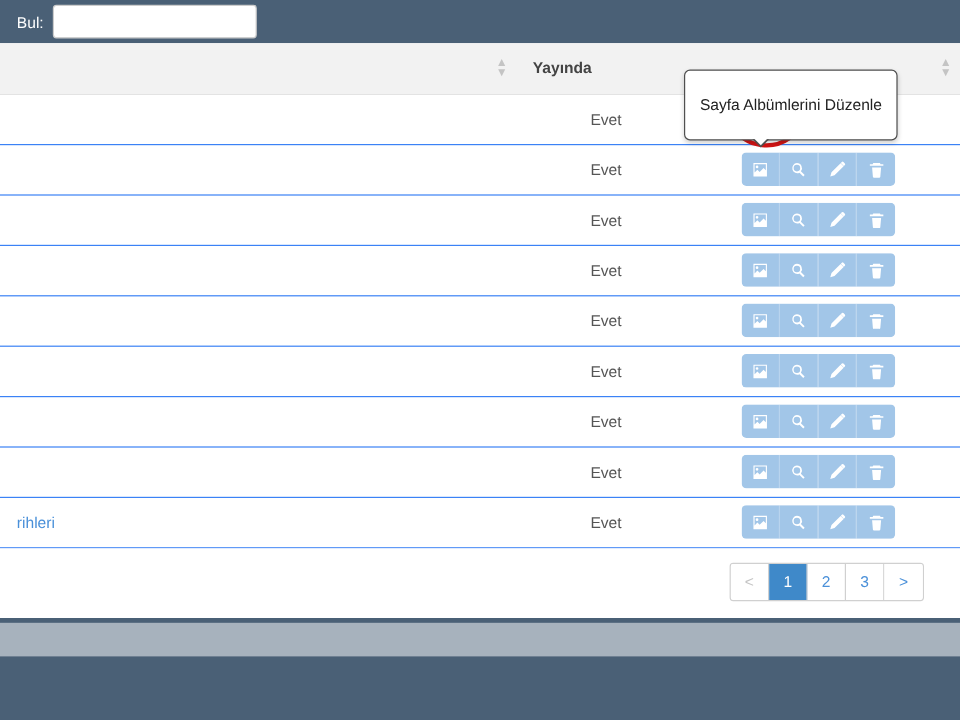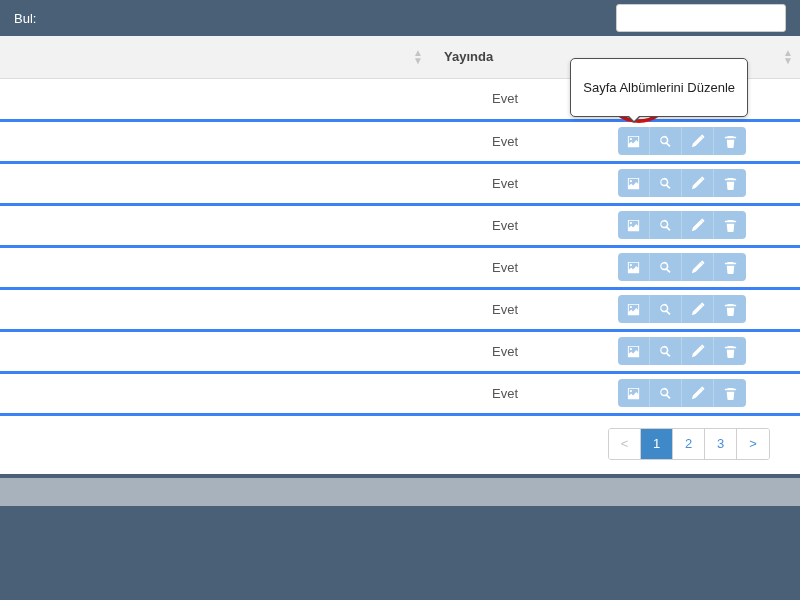--- a/index.html
+++ b/index.html
@@ -10,21 +10,21 @@
     background: #4a6076;
     width: 800px;
     height: 600px;
     overflow: hidden;
     position: relative;
   }
   .topbar {
     height: 36px;
     background: #4a6076;
     display: flex;
-    justify-content: space-between;
+    justify-content: flex-start;
     align-items: center;
     padding: 0 14px;
   }
   .topbar label {
     color: #fff;
     font-size: 13px;
     margin-right: 8px;
   }
   .topbar input {
     width: 170px;
@@ -37,21 +37,21 @@
   .panel {
     background: #fff;
     margin: 0;
   }
   table {
     width: 100%;
     border-collapse: collapse;
     table-layout: fixed;
   }
   th, td {
-    border-bottom: 3px solid #3b82f6;
+    border-bottom: 1px solid #3b82f6;
     padding: 0 14px;
     height: 42px;
     vertical-align: middle;
     text-align: left;
   }
   th {
     background: #f2f2f2;
     color: #444;
     font-weight: 600;
     font-size: 13px;
@@ -434,20 +434,48 @@
                 </svg>
               </div>
         <div class="btn">
                 <svg viewBox="0 0 16 16">
                   <use href="#ic-trash"></use>
                 </svg>
               </div>
       </div>
     </td>
         </tr>
+        <tr>
+    <td class="first"><a href="#">rihleri</a></td>
+    <td class="pub">Evet</td>
+    <td class="actions">
+      <div class="btn-group">
+        <div class="btn " title="albums">
+                <svg viewBox="0 0 16 16">
+                  <use href="#ic-image"></use>
+                </svg>
+              </div>
+        <div class="btn">
+                <svg viewBox="0 0 16 16">
+                  <use href="#ic-search"></use>
+                </svg>
+              </div>
+        <div class="btn">
+                <svg viewBox="0 0 16 16">
+                  <use href="#ic-pencil"></use>
+                </svg>
+              </div>
+        <div class="btn">
+                <svg viewBox="0 0 16 16">
+                  <use href="#ic-trash"></use>
+                </svg>
+              </div>
+      </div>
+    </td>
+        </tr>
       </tbody>
   </table>
   <div class="pager-wrap">
     <div class="pager" id="pager">
         <a href="#" class="disabled">&lt;</a>
         <a href="#" class="active">1</a>
         <a href="#">2</a>
         <a href="#">3</a>
         <a href="#">&gt;</a>
       </div>

